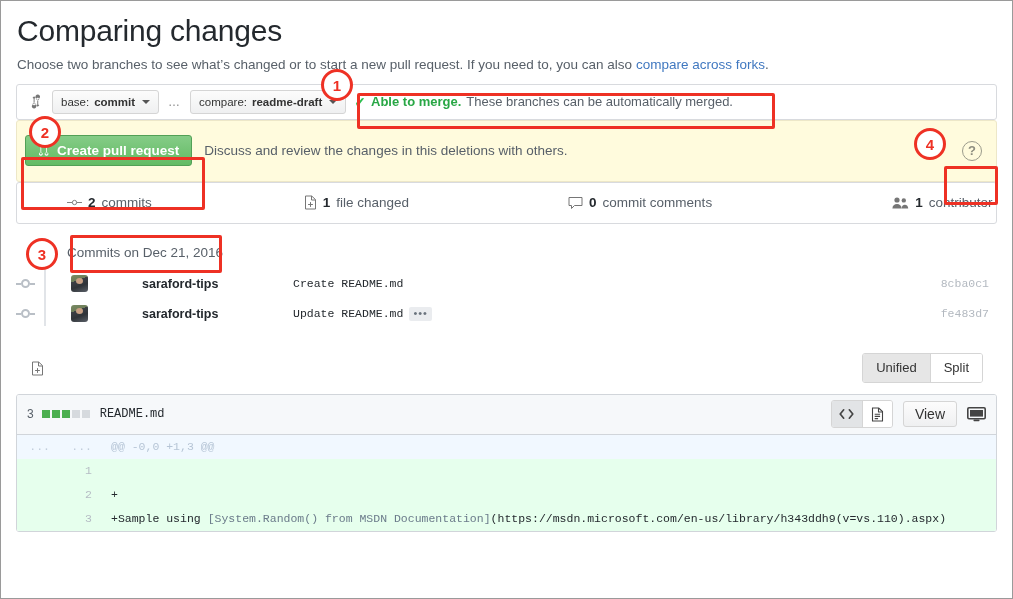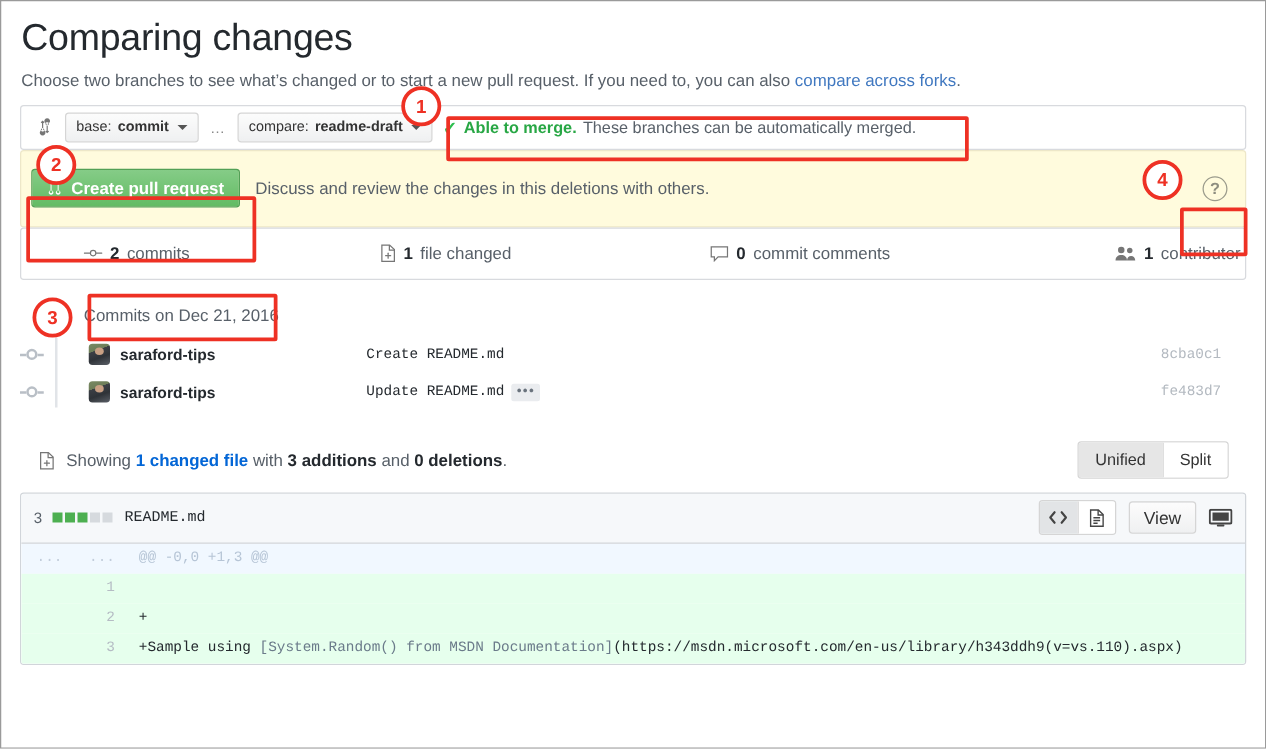--- a/index.html
+++ b/index.html
@@ -129,20 +129,21 @@
     flex:0 0 auto;
   }
   .rail{
     position:absolute; left:28px; top:30px; bottom:0;
     width:2px; background:#e1e4e8;
   }
   .commit-row{
     display:flex; align-items:center;
     height:24px; margin-top:6px; position:relative;
     padding-left:19px;
+    gap:46px;
   }
   .node{
     width:9px; height:9px; border-radius:50%;
     border:2px solid #b9bfc6; background:#fff;
     position:absolute; left:5px; top:7px;
     z-index:2;
   }
   .node:before{
     content:""; position:absolute; left:-7px; top:2.5px;
     width:5px; height:2px; background:#b9bfc6;
@@ -173,21 +174,21 @@
     display:flex; align-items:center; gap:6px;
   }
   .ellipsis-btn{
     display:inline-flex; align-items:center; justify-content:center;
     height:14px; padding:0 4px; border-radius:2px;
     background:#eaecef; color:#6a737d;
     font-size:11px; line-height:1; letter-spacing:1px;
     font-family:"Liberation Sans", sans-serif;
   }
   .sha{
-    position:absolute; right:20px;
+    position:absolute; right:8px;
     font-family:"Liberation Mono", monospace;
     font-size:11.5px; color:#b3b9c0;
   }
 
   
   .showing{
     display:flex; align-items:center;
     margin:30px 0 0 0; position:relative; height:26px;
   }
   .showing .ic{ color:#767676; margin-left:15px; display:flex; align-items:center; }
@@ -415,21 +416,20 @@
 
   <div class="showing">
     <span class="ic">
       <svg width="13" height="15" viewBox="0 0 12 15" fill="none" stroke="currentColor" stroke-width="1" aria-hidden="true">
           <path d="M1 1h6.2L11 4.6V14H1z"></path>
           <path d="M7 1v4h4"></path>
           <line x1="6" y1="7.5" x2="6" y2="11.5" stroke-linecap="round"></line>
           <line x1="4" y1="9.5" x2="8" y2="9.5" stroke-linecap="round"></line>
         </svg>
     </span>
-    <span class="showing-text"><span>Showing </span><a href="#">1 changed file</a><span> with </span><b>3 additions</b><span> and </span><b>0 deletions</b><span>.</span></span>
 
     <div class="seg">
       <div class="on">Unified</div>
       <div>Split</div>
     </div>
   </div>
 
   <div class="diff">
     <div class="diff-head">
       <span class="addcount">3</span>

